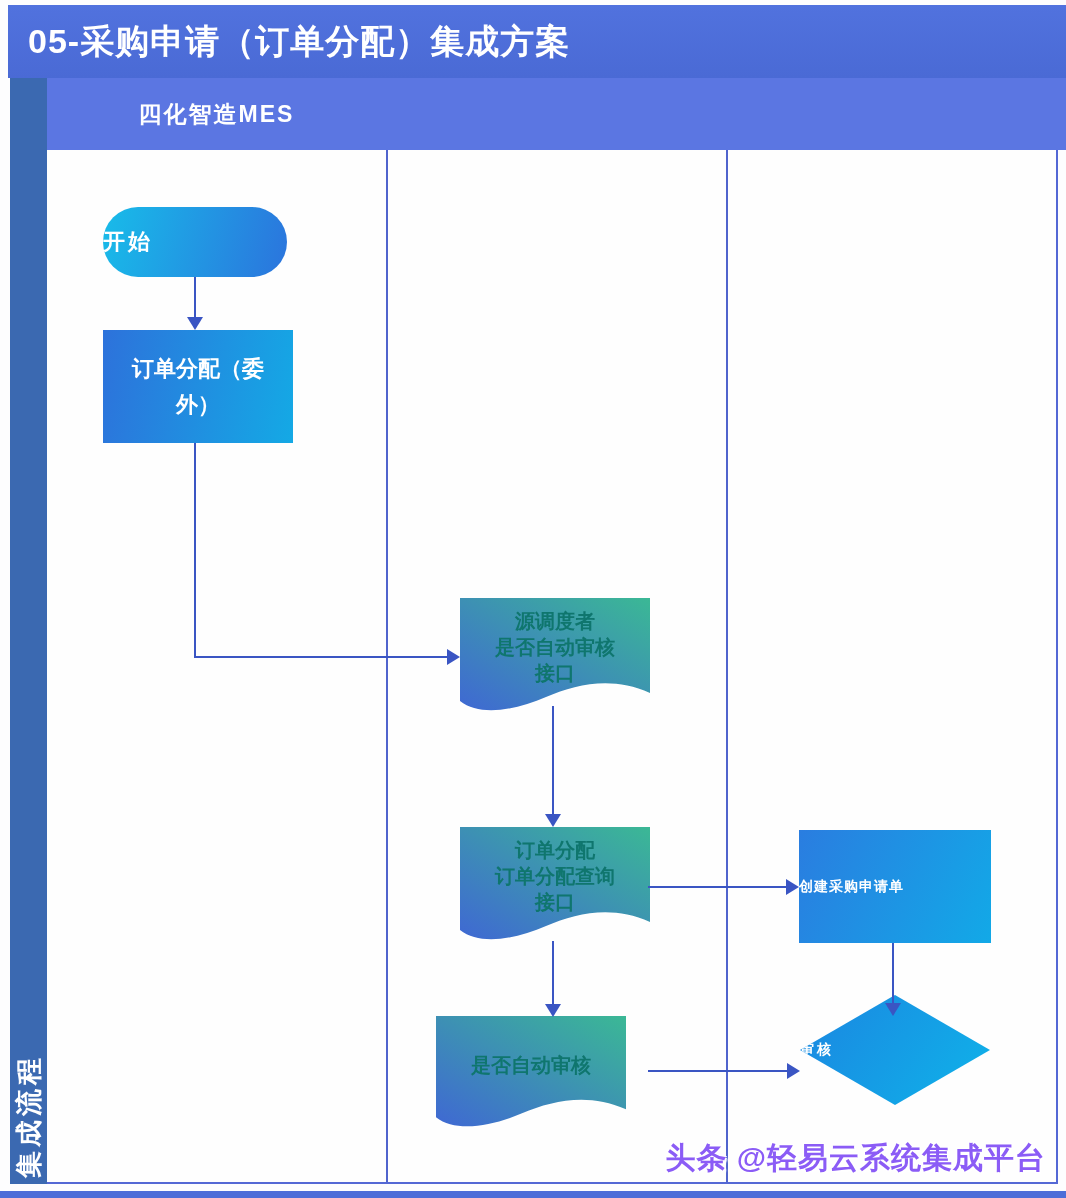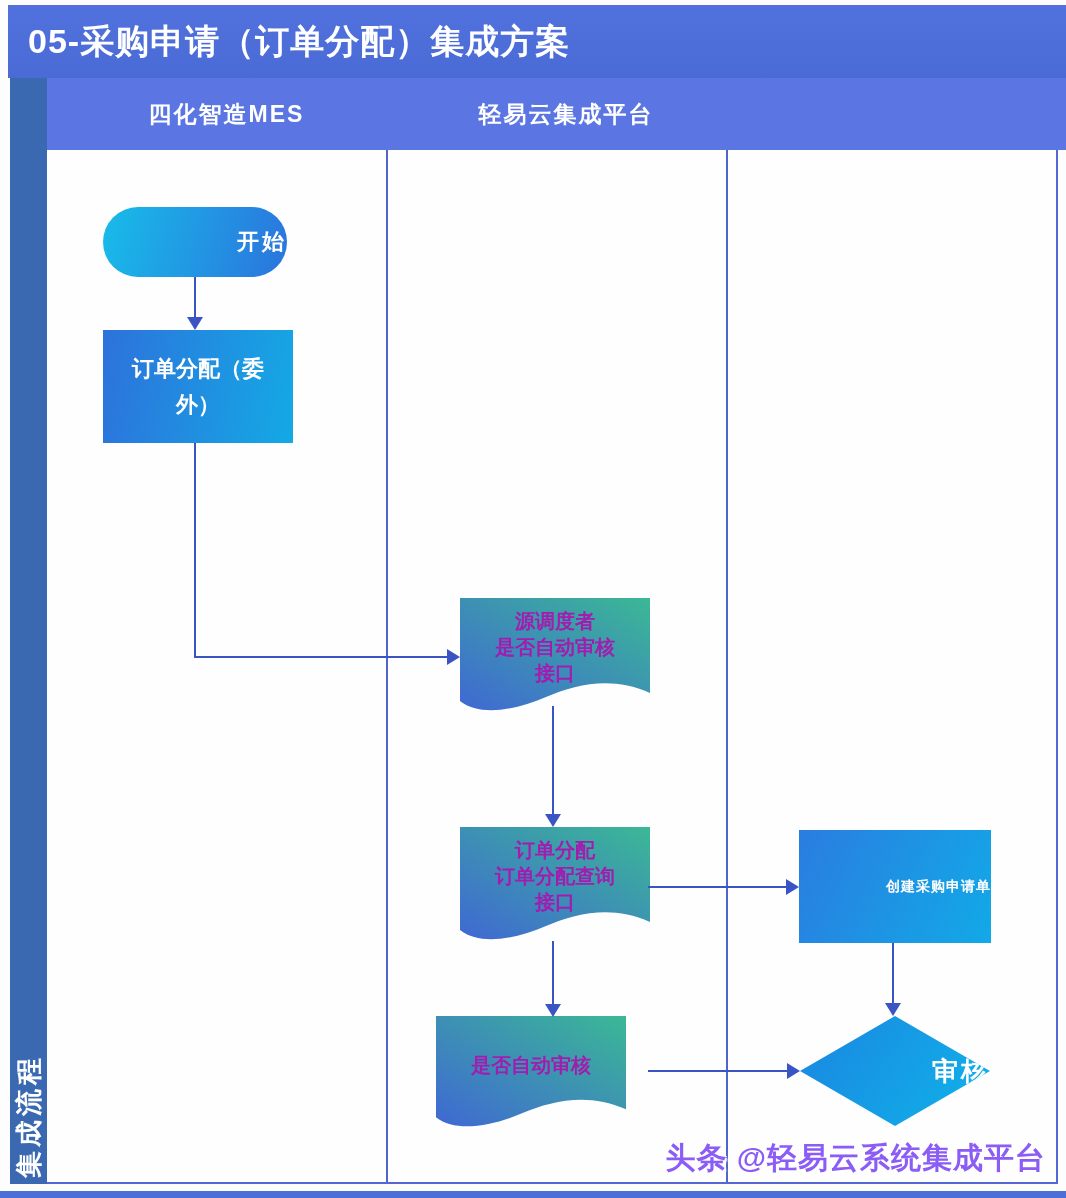--- a/index.html
+++ b/index.html
@@ -4,51 +4,51 @@
 <style>
   * { margin:0; padding:0; box-sizing:border-box; }
   body { background:#fff; font-family:"Liberation Sans", sans-serif; }
   .page { position:relative; width:1066px; height:1198px; background:#fdfdfe; overflow:hidden; }
 
   .title-bar { position:absolute; left:8px; top:5px; width:1058px; height:73px;
     background:linear-gradient(180deg,#5172de,#4a6ad5); color:#fff; font-size:34px;
     font-weight:bold; line-height:73px; padding-left:20px; letter-spacing:1px; }
 
   .lane-band { position:absolute; left:47px; top:78px; width:1019px; height:72px;
-    background:#5b76e2; display:flex; color:#fff; font-weight:bold; font-size:23px;padding-left:10px; }
+    background:#5b76e2; display:flex; color:#fff; font-weight:bold; font-size:23px; }
   .lane-label { display:flex; align-items:center; justify-content:center; letter-spacing:2px; }
   .lane1 { width:339px; } .lane2 { width:340px; } .lane3 { flex:1; }
 
   .sidebar { position:absolute; left:10px; top:78px; width:37px; height:1106px;
     background:#3b69b1; display:flex; align-items:flex-end; justify-content:center; }
   .vtext { transform:rotate(-90deg); white-space:nowrap; color:#fff; font-size:27px;
     font-weight:bold; letter-spacing:4px; margin-bottom:50px; }
 
   .canvas { position:absolute; left:47px; top:150px; width:1011px; height:1034px;
     background:#fefefe; border-right:2px solid #5468d5; border-bottom:2px solid #5468d5; }
   .divider { position:absolute; top:0; bottom:0; width:2px; background:#5064cd; }
   .d1 { left:339px; } .d2 { left:679px; }
 
   .node { position:absolute; color:#fff; font-weight:bold; display:flex; align-items:center;
-    justify-content:flex-end; text-align:center; }
+    justify-content:flex-start; text-align:center; }
   .pill { left:103px; top:207px; width:184px; height:70px; border-radius:35px;
     background:linear-gradient(105deg,#18bce9,#2b74dd); font-size:22px; letter-spacing:3px; }
   .rect-alloc { left:103px; top:330px; width:190px; height:113px;
     background:linear-gradient(100deg,#2d72db,#14a9e5); font-size:22px; line-height:1.6;
     padding:8px 26px; }
   .rect-create { left:799px; top:830px; width:192px; height:113px;
     background:linear-gradient(115deg,#2a7de0,#12a9e7); font-size:14px; letter-spacing:1px; }
-  .diamond { left:800px; top:1016px; width:190px; height:110px;
+  .diamond { left:800px; top:995px; width:190px; height:110px;
     background:linear-gradient(125deg,#1b86e1,#0fb3e9);
-    clip-path:polygon(50% 0,100% 50%,50% 100%,0 50%); font-size:26px; letter-spacing:3px; }
+    clip-path:polygon(50% 0,100% 50%,50% 100%,0 50%); font-size:14px; letter-spacing:3px; }
 
   .doc { position:absolute; width:190px; height:116px; }
   .doc svg { position:absolute; left:0; top:0; width:100%; height:100%; }
   .doc-text { position:absolute; left:0; right:0; top:0; height:98px; display:flex;
-    flex-direction:column; align-items:center; justify-content:center; color:#a21caf;
+    flex-direction:column; align-items:center; justify-content:center; color:#0f766e;
     font-weight:bold; font-size:20px; line-height:26px; text-align:center; }
   .doc1 { left:460px; top:598px; } .doc2 { left:460px; top:827px; }
   .doc3 { left:436px; top:1016px; height:114px;padding-left:36px; }
 
   .cline { position:absolute; background:#3a55c3; }
   .ahead-down { position:absolute; width:0; height:0; border-left:8px solid transparent;
     border-right:8px solid transparent; border-top:13px solid #3a55c3; }
   .ahead-right { position:absolute; width:0; height:0; border-top:8px solid transparent;
     border-bottom:8px solid transparent; border-left:13px solid #3a55c3; }
 
@@ -62,21 +62,20 @@
 <body>
 
 <div class="page">
 
   <div class="title-bar">
     <span>05-采购申请（订单分配）集成方案</span>
   </div>
 
   <div class="lane-band">
     <div class="lane-label lane1">四化智造MES</div>
-    <div class="lane-label lane2">轻易云集成平台</div>
   </div>
 
   <div class="sidebar">
     <span class="vtext">集成流程</span>
   </div>
 
   <div class="canvas">
     <div class="divider d1"></div>
     <div class="divider d2"></div>
   </div>

